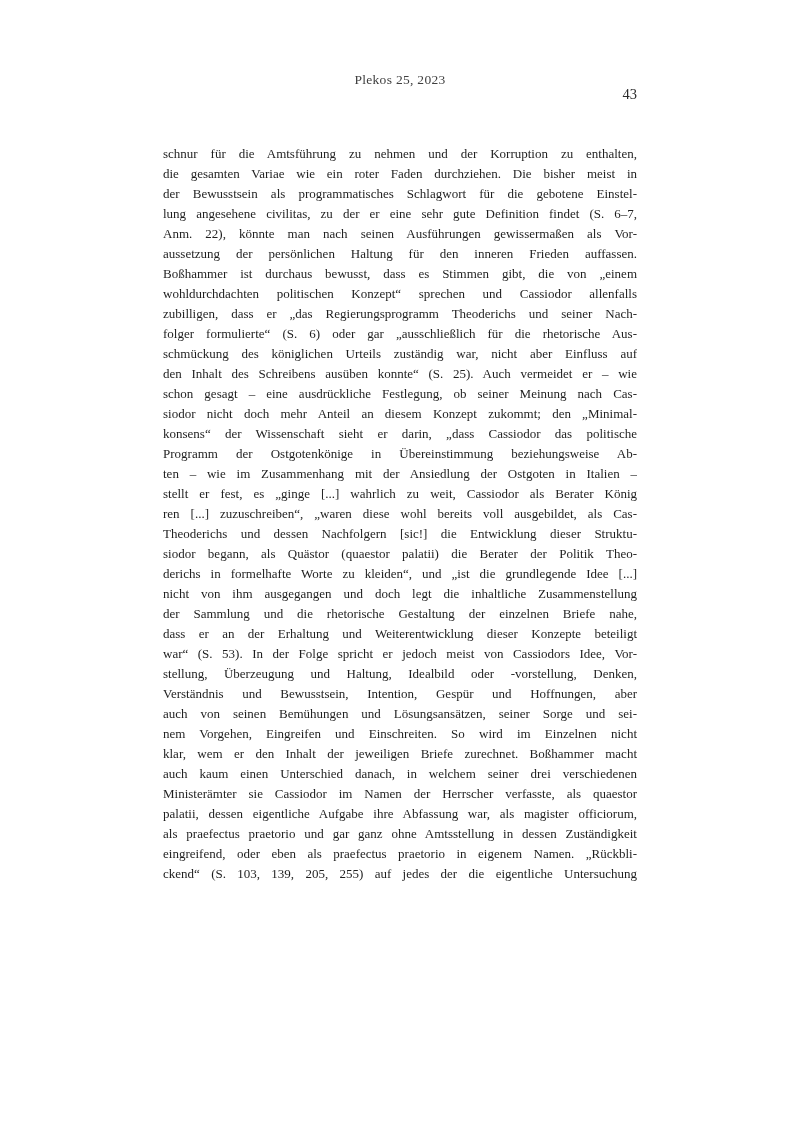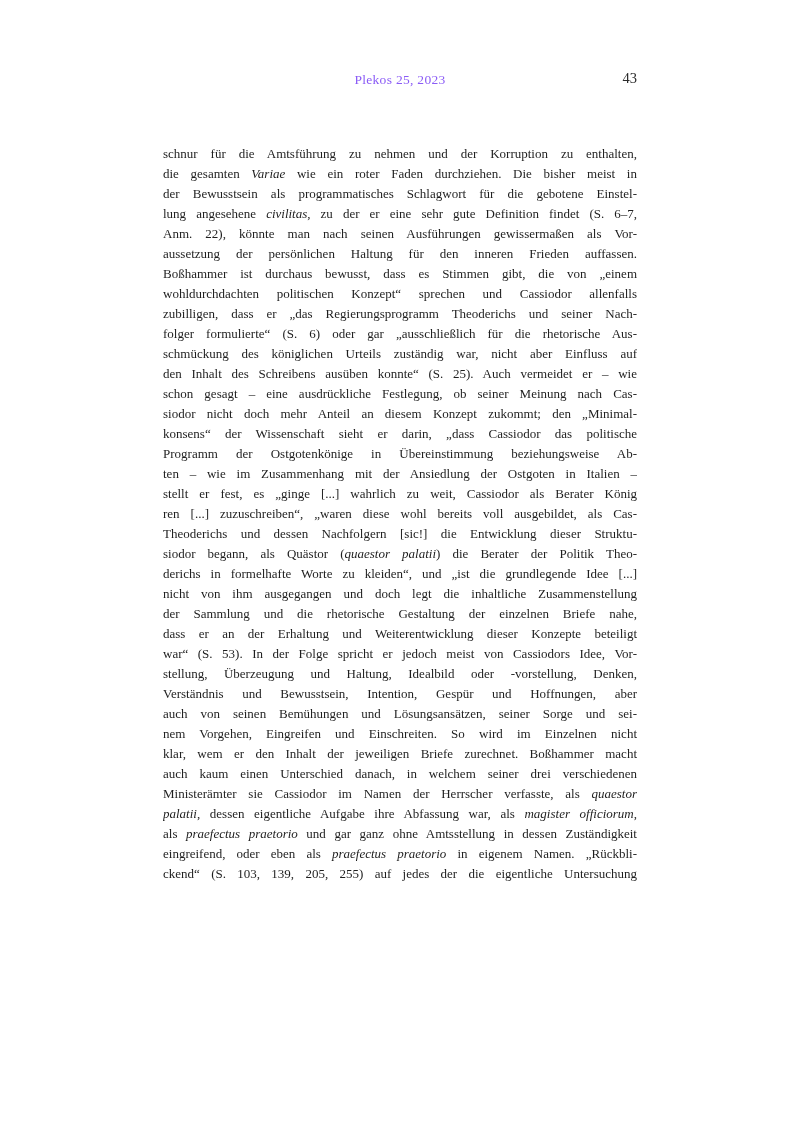--- a/index.html
+++ b/index.html
@@ -24,26 +24,26 @@
     height: 18px;
   }
   .journal-title {
     position: absolute;
     left: 0;
     right: 0;
     top: 2px;
     text-align: center;
     font-size: 13.5px;
     letter-spacing: 0.3px;
-    color: #8b5cf6;
+    color: #404040;
   }
   .page-number {
     position: absolute;
     right: 0;
-    top: 0;
+    top: 16px;
     font-size: 14.5px;
     color: #2a2a2a;
   }
   .content {
     position: absolute;
     left: 163px;
     top: 144px;
     width: 474px;
   }
   .line {
@@ -51,21 +51,20 @@
     line-height: 20px;
     height: 20px;
     white-space: normal;
     text-align: justify;
     text-align-last: justify;
     -moz-text-align-last: justify;
     overflow: hidden;
     color: #1e1e1e;
   }
   .line .it {
-    font-style: italic;
   }
 </style>
 </head>
 <body>
 
 <div class="page">
   <div class="header">
     <span class="journal-title">Plekos 25, 2023</span>
     <span class="page-number">43</span>
   </div>

